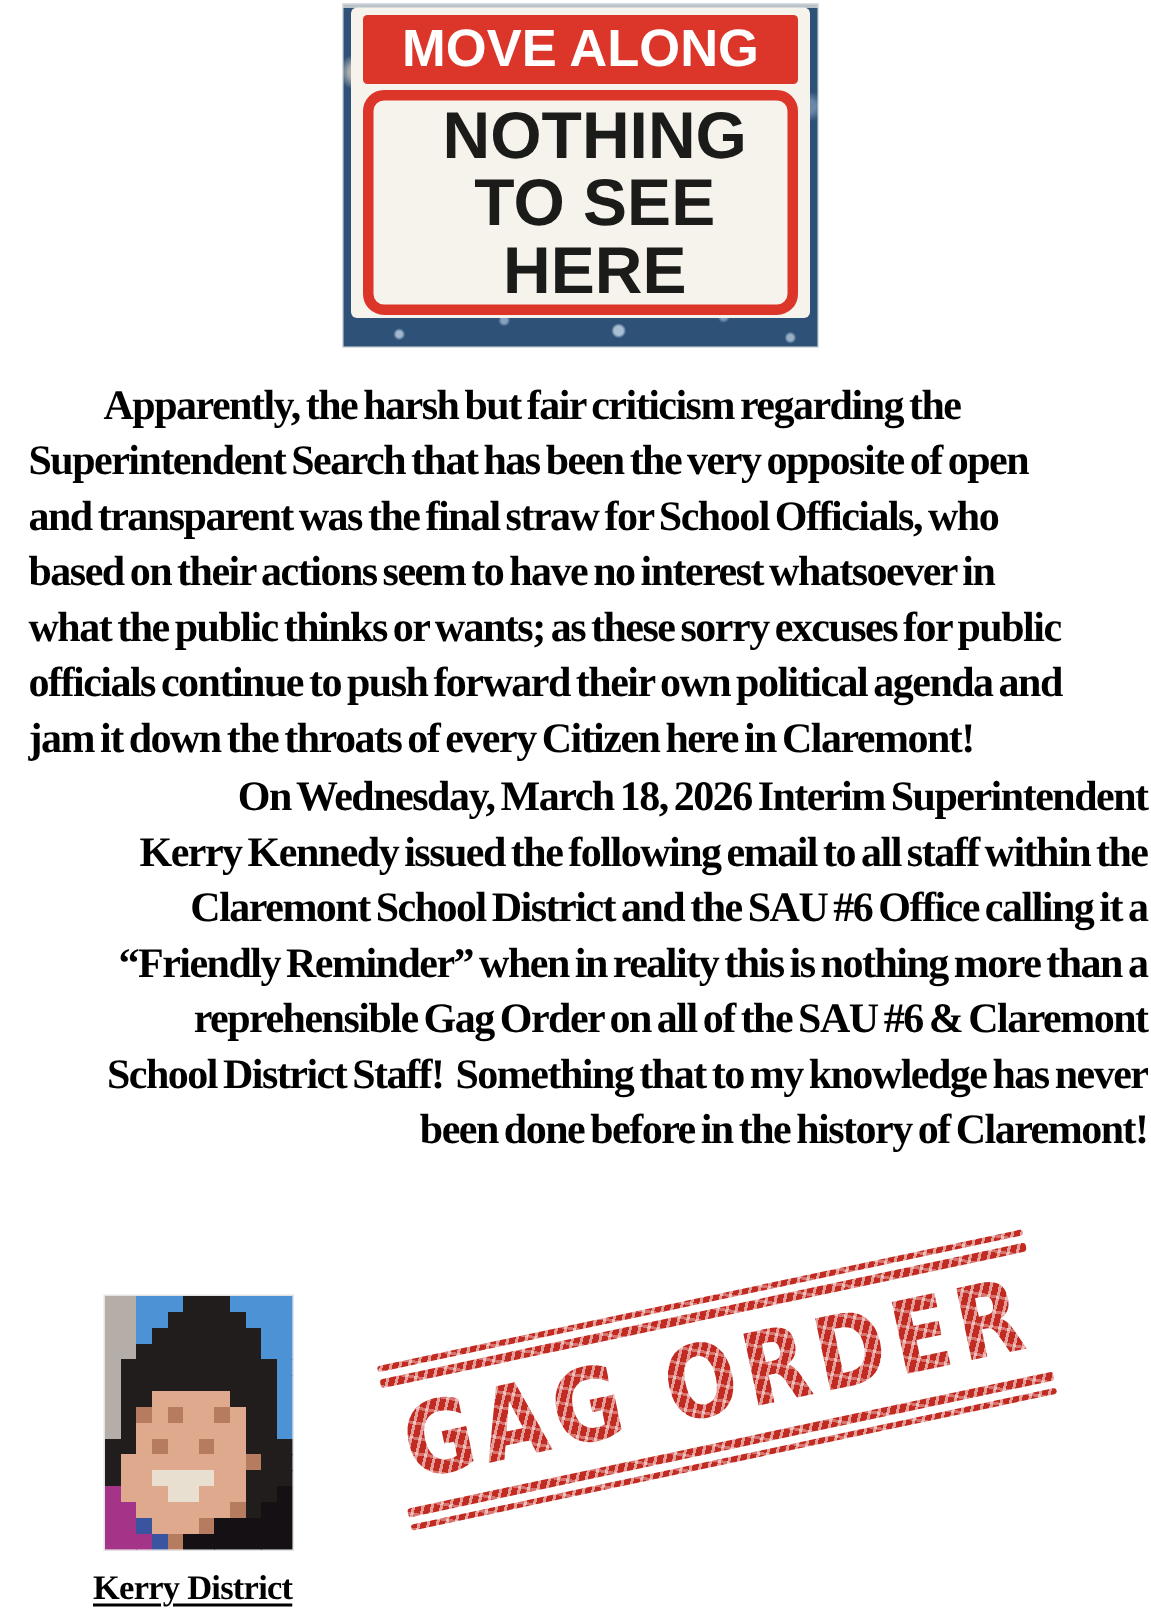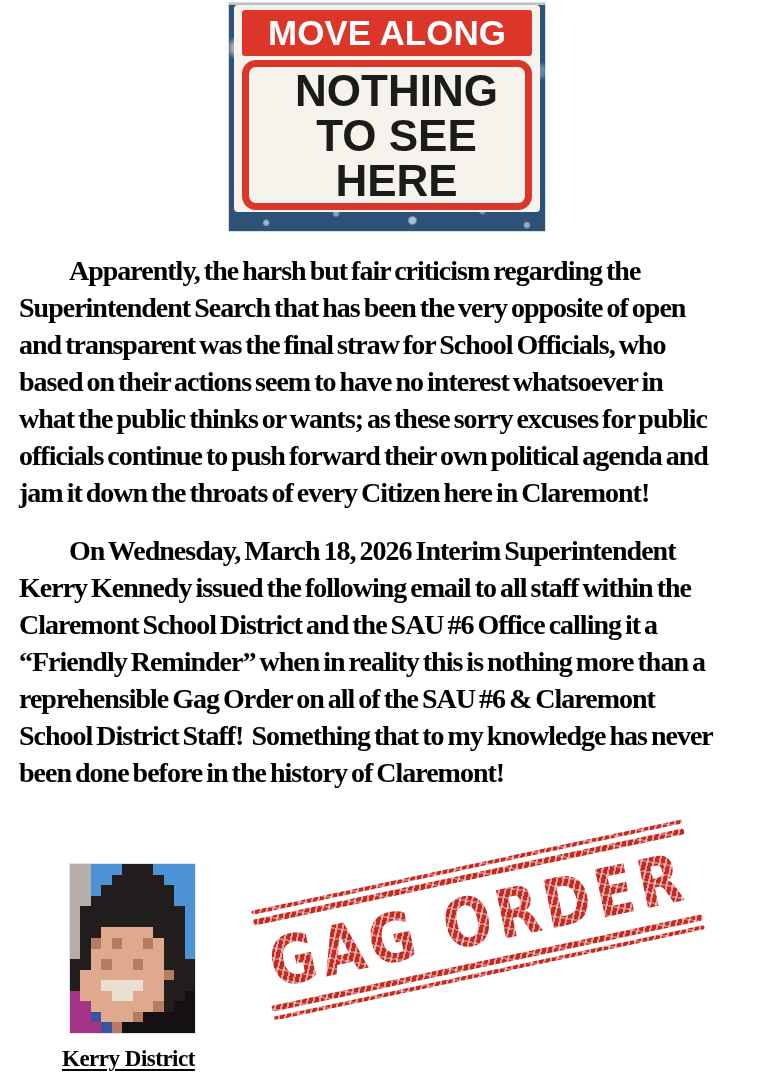--- a/index.html
+++ b/index.html
@@ -33,21 +33,21 @@
     background:var(--sign-cream,#f6f3ec);
     display:flex;flex-direction:column;align-items:center;justify-content:center;padding-left:19px;}
   .sign-inner span{font-family:"Liberation Sans",sans-serif;font-weight:bold;
     font-size:44px;line-height:45px;color:var(--sign-text,#1b1b19);white-space:nowrap;}
 
   
   .article{position:absolute;left:0;top:252px;width:767px;padding:0 2px 0 19px;
     box-sizing:border-box;}
   .article p{margin:0;font-weight:bold;font-size:28px;line-height:37px;color:#000;
     letter-spacing:-1px;word-spacing:-2px;white-space:pre;text-indent:50px;}
-  .article p + p{margin-top:21px;}
+  .article p + p{margin-top:2px;text-align:right;}
 
   
   .portrait{position:absolute;left:70px;top:864px;width:125px;height:169px;
     box-shadow:0 0 0 1px #e3e3e3;}
   .portrait svg{display:block;width:100%;height:100%;}
 
   
   .stamp{position:absolute;left:258px;top:864px;width:440px;height:112px;
     transform:rotate(-12deg);color:var(--stamp-red,#c22b21);
     display:flex;flex-direction:column;justify-content:space-between;}

